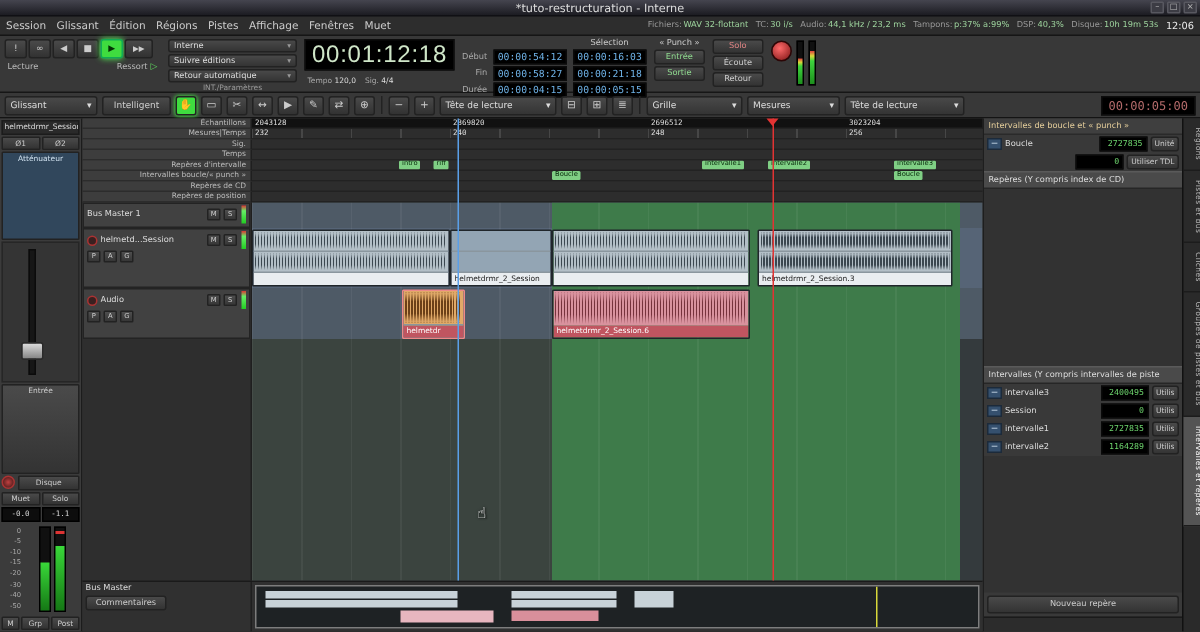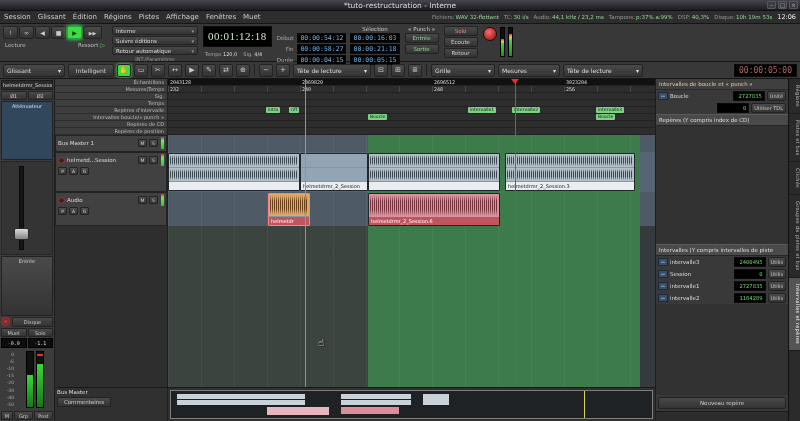--- a/index.html
+++ b/index.html
@@ -26,21 +26,21 @@
   .tbtn.active{background:#3fdc3f;color:#043004;box-shadow:0 0 4px #55ff55;border-color:#1a5;}
   .lecture-row{display:flex;justify-content:space-between;align-items:center;font-size:5.5px;color:#bbb;padding:0 2px;}
   .ressort{display:flex;align-items:center;gap:2px;}
   .tri-green{color:#5ed65e;font-size:6px;}
   .dropstack{display:flex;flex-direction:column;gap:1px;width:86px;}
   .combo{background:linear-gradient(#494949,#343434);border:1px solid #222;border-radius:2px;font-size:5.5px;color:#ddd;display:flex;align-items:center;justify-content:space-between;padding:0 3px;height:9px;white-space:nowrap;}
   .combo .arr{color:#999;font-size:5px;}
   .int-params{font-size:5px;color:#9a9a9a;text-align:center;}
   .clockgroup{display:flex;gap:3px;align-items:flex-start;}
   .clockbox{background:#000;border:1px solid #0c0c0c;padding:1px 4px;}
-  .clock-main{font-family:Liberation Serif, serif;font-size:11px;color:#cfe6c8;letter-spacing:.5px;line-height:17px;}
+  .clock-main{font-family:Liberation Sans, sans-serif;font-size:16px;color:#cfe6c8;letter-spacing:.5px;line-height:17px;}
   .clock-sub{display:flex;gap:6px;font-size:5px;color:#aaa;margin-top:2px;padding:0 2px;}
   .clock-sub b{color:#ddd;font-weight:normal;}
   .clock-second{font-family:"DejaVu Sans Mono",monospace;font-size:10px;color:#e8e8e8;line-height:15px;}
   .selgrid{display:grid;grid-template-columns:auto auto auto;column-gap:4px;row-gap:1px;font-size:5.5px;align-items:center;}
   .selhead{color:#ccc;text-align:center;font-size:5.5px;}
   .rowlab{color:#aaa;text-align:right;}
   .bdig{font-family:"DejaVu Sans Mono",monospace;color:#6fb3e8;background:#000;padding:0 2px;font-size:6.5px;border:1px solid #0a0a0a;}
   .minicol{display:flex;flex-direction:column;gap:1px;}
   .punchhead{font-size:5.5px;color:#ccc;text-align:center;}
   .mbtn{background:linear-gradient(#4a4a4a,#333);border:1px solid #222;border-radius:2px;font-size:5.5px;color:#ccc;text-align:center;padding:1px 4px;min-width:34px;}

